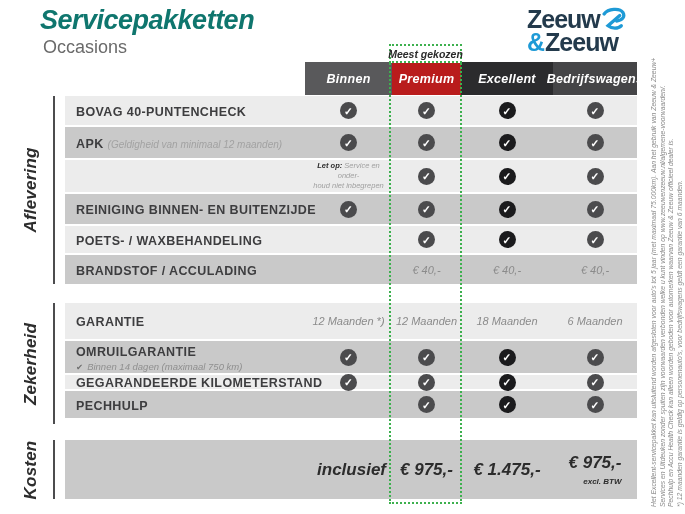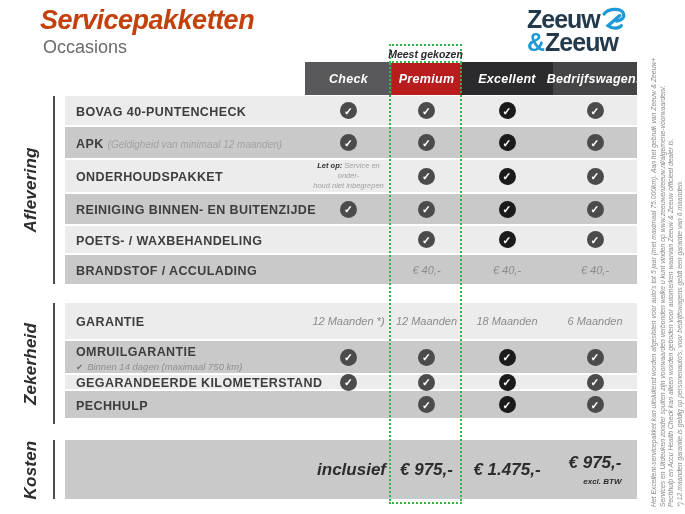--- a/index.html
+++ b/index.html
@@ -2,21 +2,21 @@
 <html><head>
 <meta charset="utf-8">
 <style>
   * { margin:0; padding:0; box-sizing:border-box; }
   html,body { background:#fff; }
   .stage { position:relative; width:685px; height:514px; background:#ffffff;
            font-family:"Liberation Sans", sans-serif; overflow:hidden; }
 
   
   .title { position:absolute; left:40px; top:5px; font-size:27px; font-weight:bold;
-           font-style:italic; color:#c2410c; letter-spacing:-0.5px; }
+           font-style:italic; color:#0f766e; letter-spacing:-0.5px; }
   .subtitle { position:absolute; left:43px; top:37px; font-size:18px; 
               color:#6a6a6a; }
 
   
   .logo { position:absolute; left:527px; top:7px; line-height:1; }
   .logo-line { display:flex; align-items:center; font-size:25px; font-weight:bold;
                color:#233a4c; letter-spacing:-1px; }
   .logo-line2 { margin-top:-2px; }
   .logo-amp { color:#1e9ad6; margin-right:1px; }
   .logo-z-icon { width:25px; height:25px; margin-left:1px; }
@@ -90,21 +90,21 @@
         <path d="M24 11 L9 24 C14 28 22 28 26 24" stroke="#1e9ad6" stroke-width="4.2" stroke-linecap="round"></path>
       </svg>
     </div>
     <div class="logo-line logo-line2">
       <span class="logo-amp">&amp;</span>
       <span>Zeeuw</span>
     </div>
   </div>
 
   <div id="headers">
-      <div class="hdr" style="left: 305px; width: 87px; background: rgb(89, 89, 91);">Check</div>
+      <div class="hdr" style="left: 305px; width: 87px; background: rgb(89, 89, 91);">Binnen</div>
       <div class="hdr" style="left: 392px; width: 69px; background: #b91c1c;">Premium</div>
       <div class="hdr" style="left: 461px; width: 92px; background: rgb(43, 43, 45);">Excellent</div>
       <div class="hdr" style="left: 553px; width: 84px; background: rgb(69, 69, 71);">Bedrijfswagens</div>
     </div>
   <div id="table">
       <div class="rail" style="top: 96px; height: 188px;"></div>
       <div class="seclab" style="top: 96px; height: 188px;">
         <span>Aflevering</span>
       </div>
       <div class="sec" style="top: 96px;">
@@ -132,21 +132,20 @@
             <span class="chk">✓</span>
           </div>
           <div class="cell" style="left: 396px; width: 92px;">
             <span class="chk dark">✓</span>
           </div>
           <div class="cell" style="left: 488px; width: 84px;">
             <span class="chk">✓</span>
           </div>
         </div>
         <div class="row light" style="height: 34px;">
-          <div class="rlabel"><span class="rl-main">ONDERHOUDSPAKKET</span></div>
           <div class="cell" style="left: 240px; width: 87px;">
             <span class="note"><b>Let op:</b> Service en onder-
 houd niet inbegrepen</span>
           </div>
           <div class="cell" style="left: 327px; width: 69px;">
             <span class="chk">✓</span>
           </div>
           <div class="cell" style="left: 396px; width: 92px;">
             <span class="chk dark">✓</span>
           </div>

